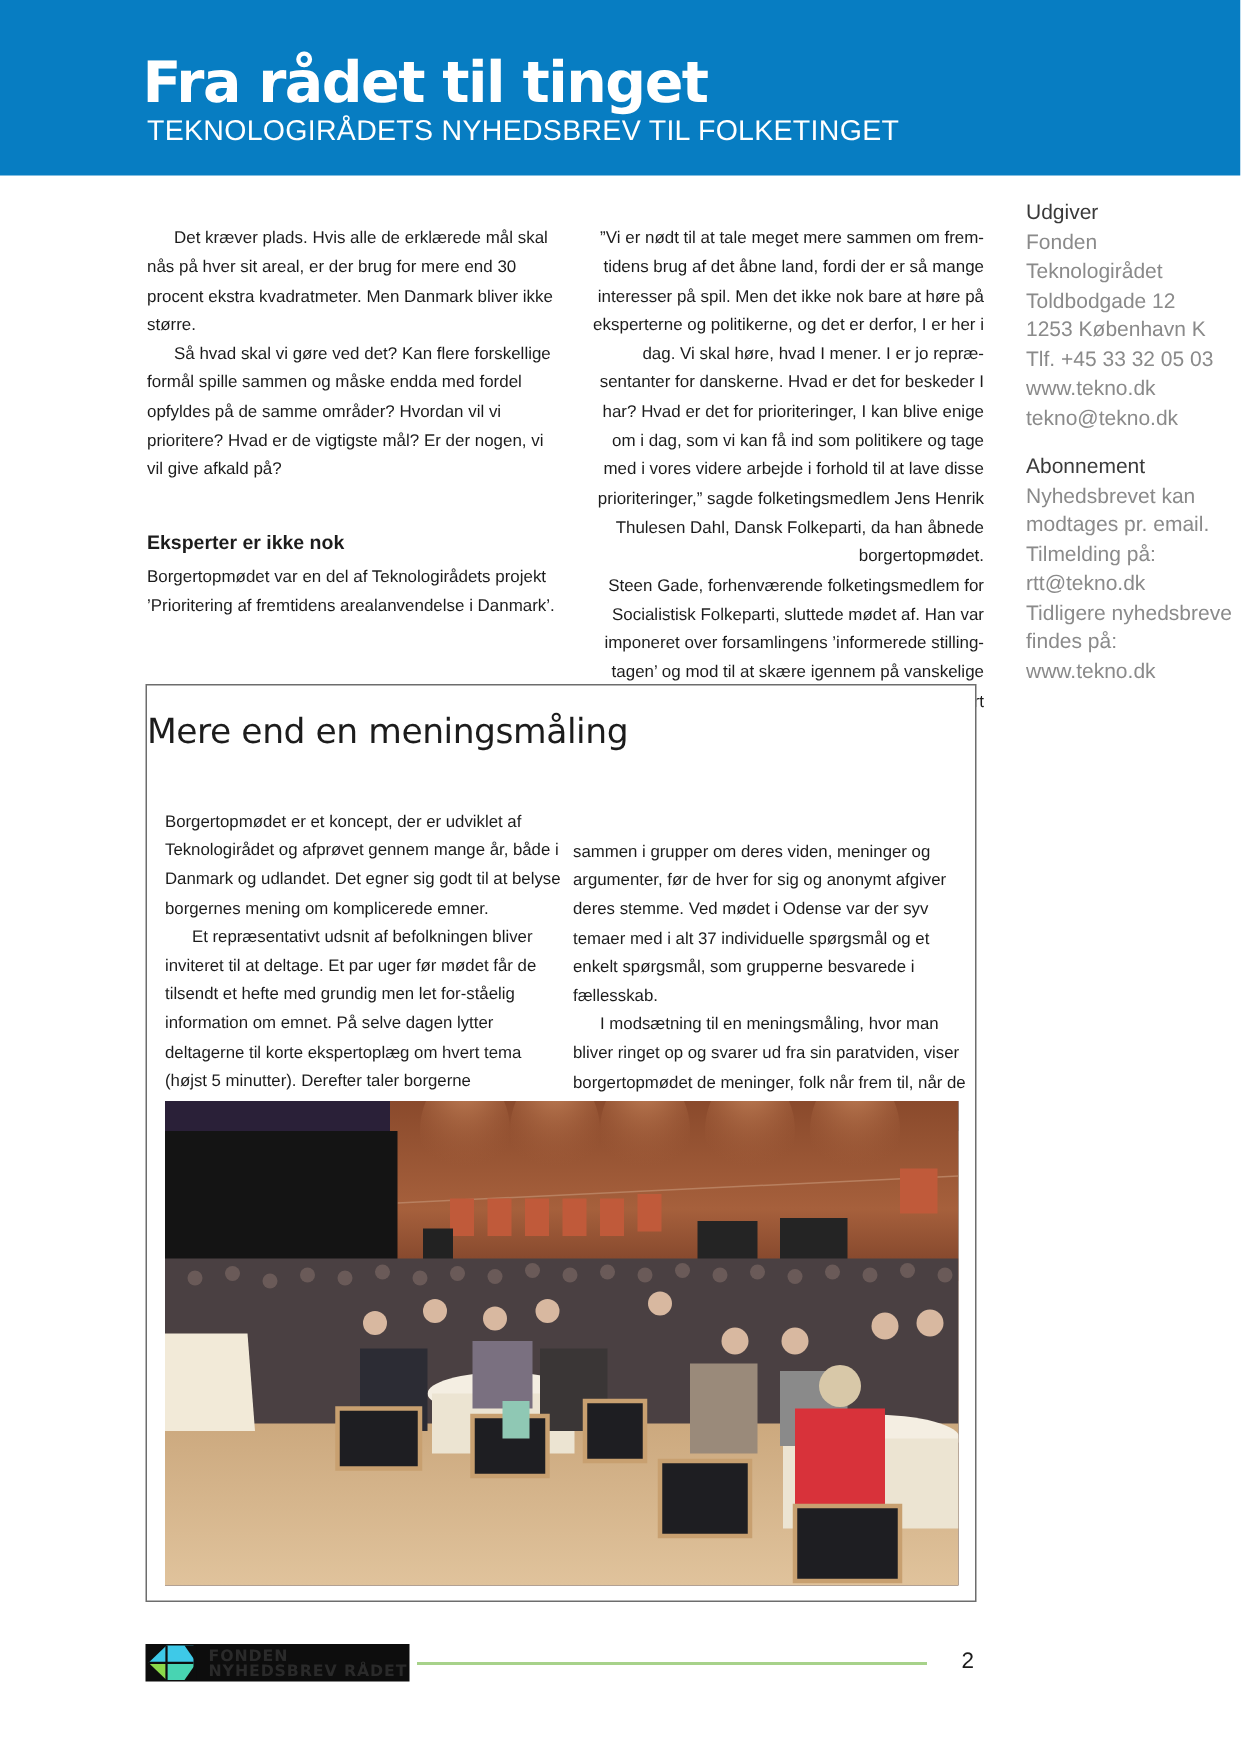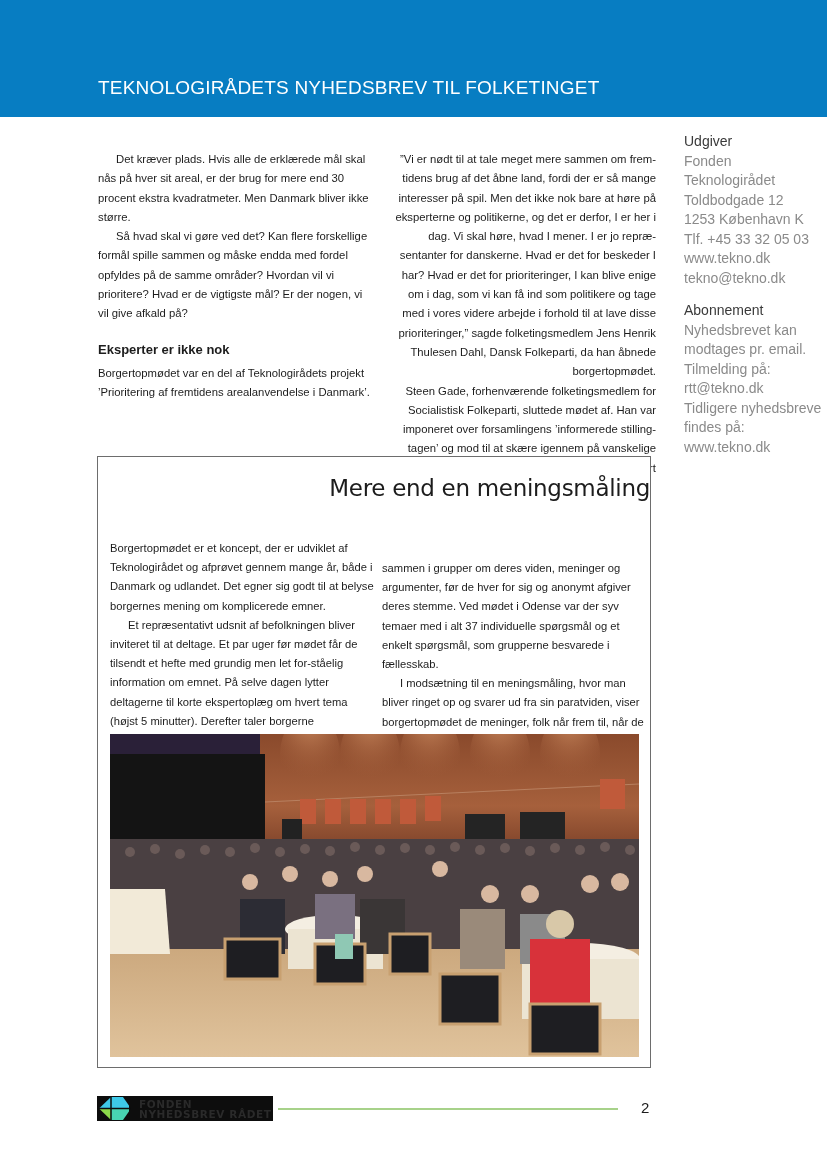--- a/index.html
+++ b/index.html
@@ -22,39 +22,39 @@
   }
 
   .col {
     position: absolute; font-family: "Liberation Sans", sans-serif;
     font-size: 11.3px; line-height: 19.3px; color: #1c1c1c;
   }
   .col p { margin: 0; }
   .col p.indent { text-indent: 18px; }
   .col h3 {
     font-family: "Liberation Sans", sans-serif; font-weight: bold;
-    font-size: 13px; line-height: 20px; margin: 16px 0 4px 0; color: #1c1c1c;
+    font-size: 13px; line-height: 20px; margin: 28px 0 4px 0; color: #1c1c1c;
   }
   .col-left { left: 98px; top: 150px; width: 272px; }
   .col-mid { left: 384px; top: 150px; width: 272px; text-align: right; }
 
   .sidebar {
     position: absolute; left: 684px; top: 132px; width: 140px;
     font-family: "Liberation Sans", sans-serif; font-size: 14px; line-height: 19.5px;
     color: #8a8a8a;
   }
   .sidebar .sb-head { color: #3a3a3a; }
   .sidebar .sb-block2 { margin-top: 13px; }
 
   .box {
     position: absolute; left: 97px; top: 456px; width: 554px; height: 612px;
     border: 1.5px solid #6d6d6d; background: #fff;
   }
   .box-title {
-    position: absolute; left: 0; top: 14px; width: 100%; text-align: right;
+    position: absolute; left: 0; top: 14px; width: 100%; text-align: left;
     font-family: "DejaVu Sans", sans-serif; font-size: 23px; line-height: 34px; color: #1c1c1c;
     letter-spacing: -0.3px;
   }
   .box-col {
     position: absolute; top: 82px; width: 268px;
     font-family: "Liberation Sans", sans-serif; font-size: 11.2px; line-height: 19.2px; color: #1c1c1c;
   }
   .box-col p.indent { text-indent: 18px; }
   .box-col-left { left: 12px; }
   .box-col-right { left: 284px; margin-top: 20px; }
@@ -80,20 +80,21 @@
   }
   .page-num {
     position: absolute; left: 641px; top: 1099px;
     font-family: "Liberation Sans", sans-serif; font-size: 15px; color: #1c1c1c;
   }
 </style>
 </head>
 <body>
 
 <div class="header">
+  <div class="header-title">Fra rådet til tinget</div>
   <div class="header-sub">TEKNOLOGIRÅDETS NYHEDSBREV TIL FOLKETINGET</div>
 </div>
 
 <div class="col col-left">
   <p class="indent">Det kræver plads. Hvis alle de erklærede mål skal nås på hver sit areal, er der brug for mere end 30 procent ekstra kvadratmeter. Men Danmark bliver ikke større.</p>
   <p class="indent">Så hvad skal vi gøre ved det? Kan flere forskellige formål spille sammen og måske endda med fordel opfyldes på de samme områder? Hvordan vil vi prioritere? Hvad er de vigtigste mål? Er der nogen, vi vil give afkald på?</p>
   <h3>Eksperter er ikke nok</h3>
   <p>Borgertopmødet var en del af Teknologirådets projekt ’Prioritering af fremtidens arealanvendelse i Danmark’.</p>
 </div>
 

